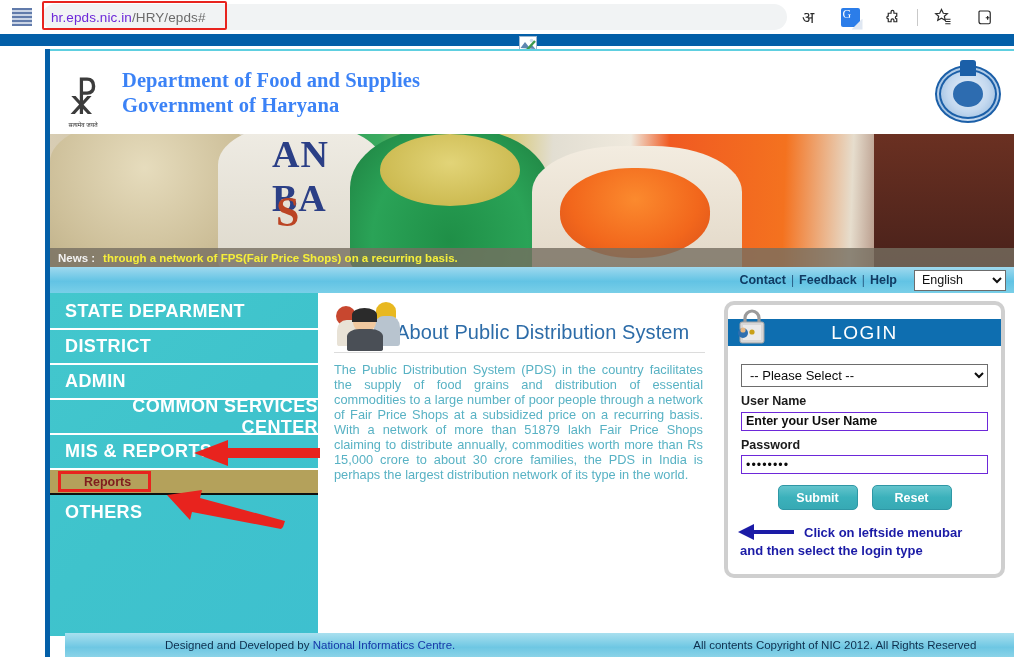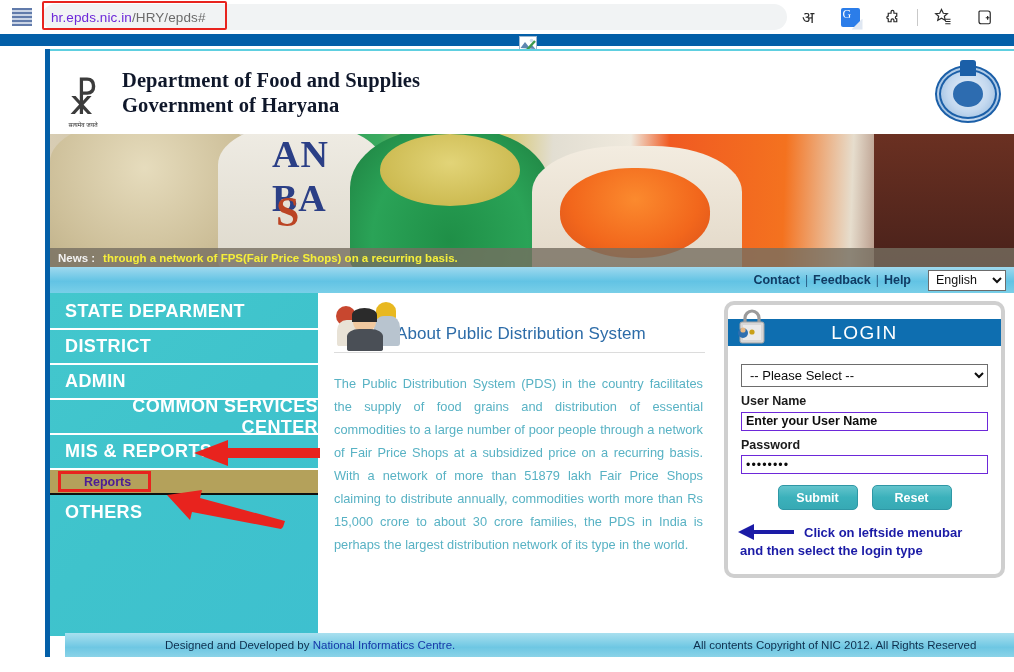--- a/index.html
+++ b/index.html
@@ -95,21 +95,21 @@
   #emblem-india {
     margin-left: 8px; width: 50px; height: 72px;
     display: flex; flex-direction: column; align-items: center;
     justify-content: flex-end;
   }
   #emblem-india .glyph { font-size: 40px; line-height: 40px; color: #3c3c3c; }
   #emblem-india .motto { font-size: 6px; color: #2a2a2a; margin-top: 1px; }
   #dept-titles { margin-left: 14px; }
   #dept-titles div {
     font-family: "Liberation Serif", serif;
-    font-weight: bold; font-size: 20.5px; color: #0f172a;
+    font-weight: bold; font-size: 20.5px; color: #3b82f6;
     line-height: 25px; letter-spacing: .1px;
   }
   #emblem-haryana {
     position: absolute; right: 8px; top: 6px;
     width: 76px; height: 74px;
     display: flex; align-items: center; justify-content: center;
   }
   #emblem-haryana .ring {
     width: 66px; height: 58px; border-radius: 50%;
     border: 6px double #1b5fa8;
@@ -201,21 +201,21 @@
     background: linear-gradient(180deg, #9fd9ee 0%, #62c3e4 55%, #79cfe8 100%);
     display: flex; align-items: center; justify-content: flex-end;
     padding-right: 8px;
   }
   .contact-link {
     font-size: 12.5px; font-weight: bold; color: #103b63;
     text-decoration: none; padding: 0 5px;
   }
   .contact-div { color: #2a5f87; font-size: 12px; }
   #lang-select {
-    margin-left: 12px; width: 78px; height: 21px;
+    margin-left: 12px; width: 92px; height: 21px;
     font-size: 12.5px; font-family: "Liberation Sans", sans-serif;
     border: 1px solid #6c6c6c; background: #ffffff; color: #111;
     padding-left: 3px;
   }
 
   
   #content-wrap {
     position: relative; width: 100%;
     height: 343px;
     background: #ffffff;
@@ -235,21 +235,21 @@
     font-size: 18px; font-weight: bold; color: #ffffff;
     letter-spacing: .4px;
     border-bottom: 2px solid #ffffff;
     cursor: pointer;
     position: relative;
     text-align: right;
   }
   .submenu-item {
     height: 25px; display: flex; align-items: center;
     padding-left: 34px;
-    font-size: 12.5px; font-weight: bold; color: #4c1d95;
+    font-size: 12.5px; font-weight: bold; color: #7f1d1d;
     background: #b4a15b;
     border-bottom: 2px solid #0f0f0f;
     position: relative;
     cursor: pointer;
   }
   #reports-highlight {
     position: absolute; left: 8px; top: 1px;
     width: 93px; height: 21px;
     border: 3px solid #e8231e;
     pointer-events: none;
@@ -263,27 +263,27 @@
     flex: 1; padding: 8px 10px 0 12px;
     border-right: 3px solid #ffffff;
   }
   #about-head {
     display: flex; align-items: flex-end; height: 52px;
     border-bottom: 1px solid #dcdcdc; padding-bottom: 2px;
   }
   #people-icon { width: 68px; height: 50px; position: relative; }
   .head-blob { position: absolute; border-radius: 50%; }
   #about-title {
-    font-size: 17px; color: #2d6ca8; font-weight: 500;
+    font-size: 20px; color: #2d6ca8; font-weight: 500;
     margin-left: -6px; margin-bottom: 6px;
     letter-spacing: .1px;
   }
   #about-text {
-    margin-top: 19px;
-    font-size: 12.8px; line-height: 23px;
+    margin-top: 9px;
+    font-size: 12.8px; line-height: 15px;
     color: #58b2c4;
     text-align: justify;
     text-justify: inter-word;
     padding-right: 2px;
   }
 
   
   #login-col {
     width: 296px; min-width: 296px;
     padding: 8px 9px 0 6px;

